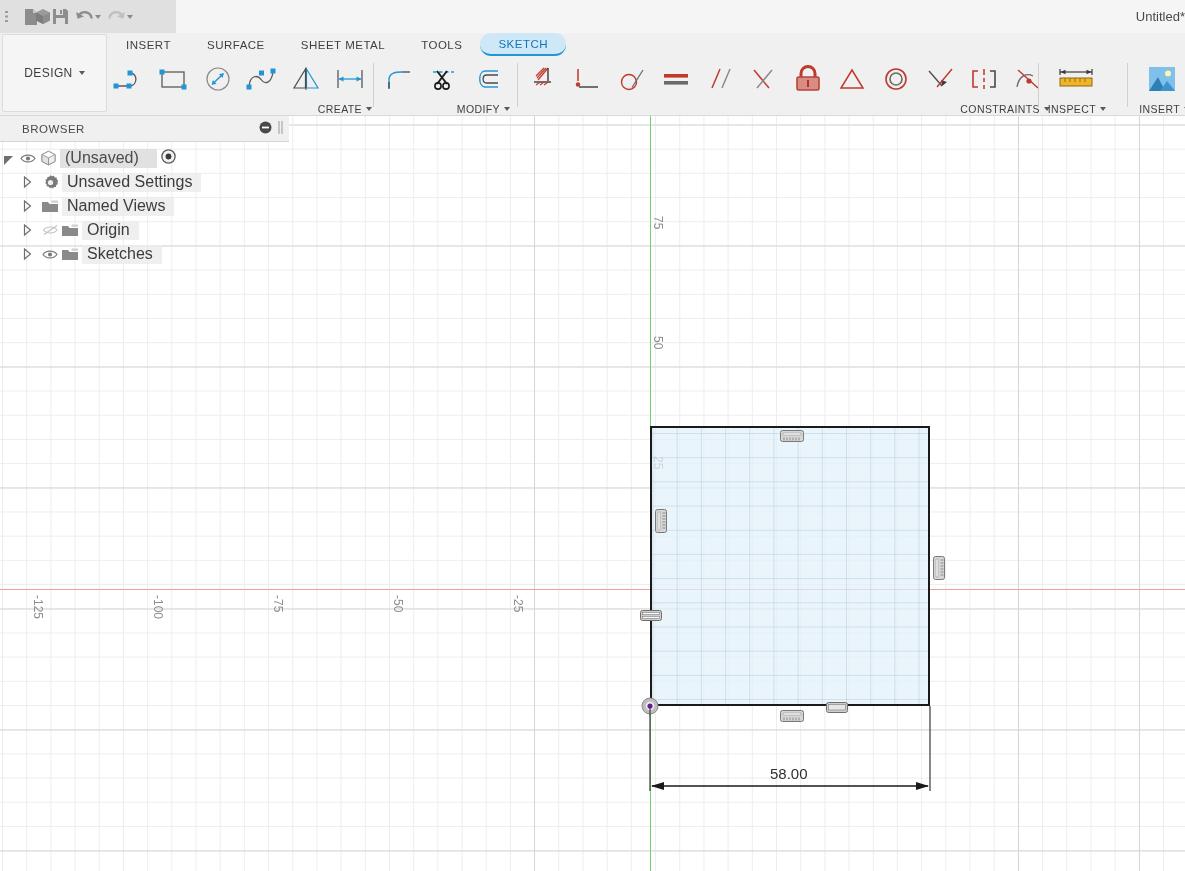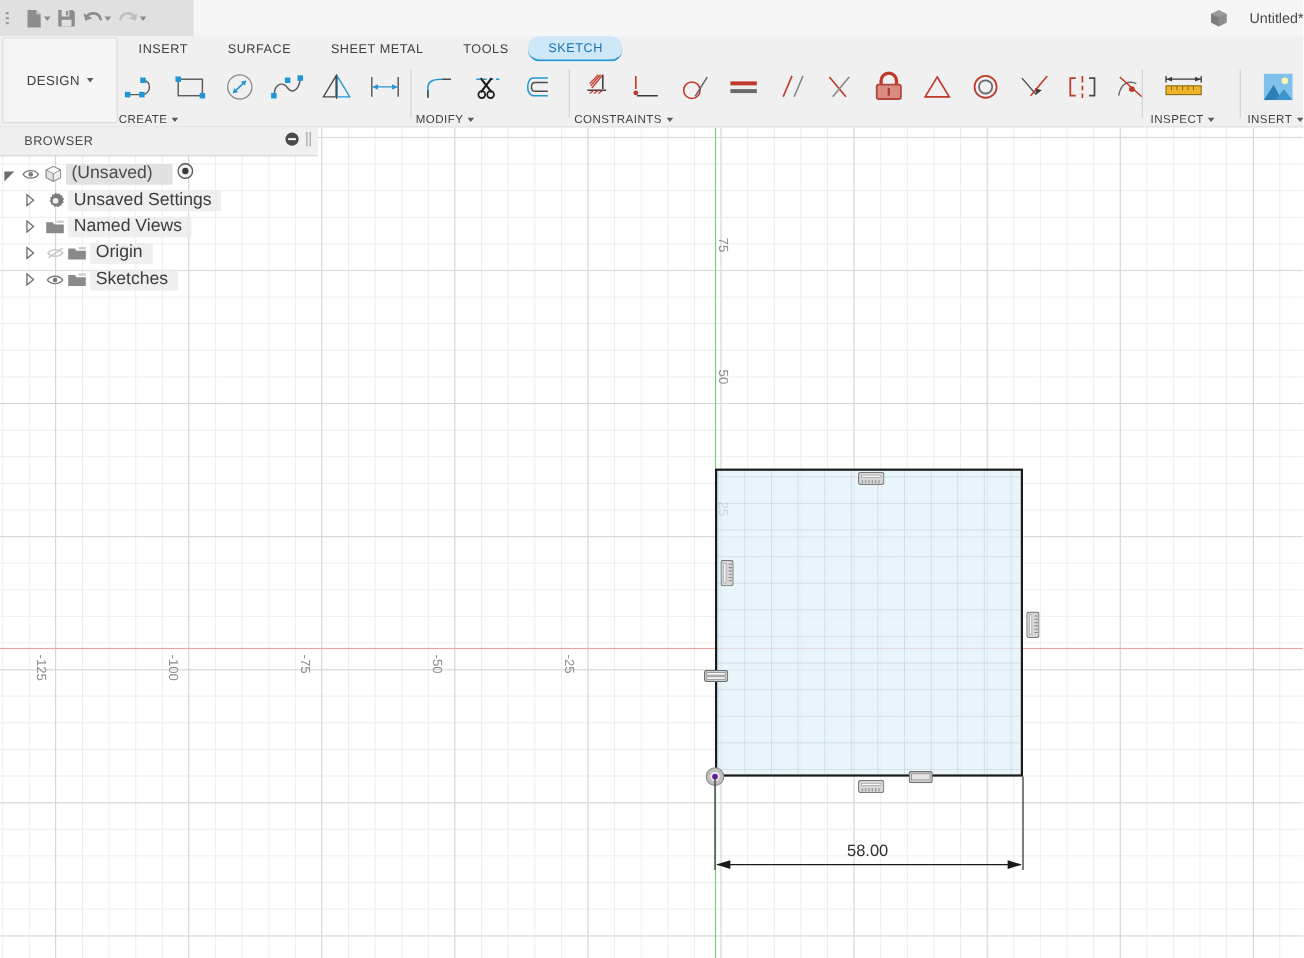--- a/index.html
+++ b/index.html
@@ -23,21 +23,21 @@
   }
   .qat-btn {
     display: flex; align-items: center; justify-content: center;
     height: 30px; padding: 0 3px; cursor: pointer;
   }
   .qat-btn svg { display: block; }
   .caret-sm { margin-left: 1px; }
 
   .doc-title {
     position: absolute; left: 0; top: 0; width: 1185px; height: 33px;
-    display: flex; align-items: center; justify-content: flex-end;
+    display: flex; align-items: center; justify-content: space-between;
     gap: 19px;
     font-size: 13px; color: #4a4a4a;
     pointer-events: none;
     padding-left: 34px;
   }
   .doc-title span { pointer-events: auto; }
 
   
   .ribbon {
     position: absolute; left: 0; top: 33px; width: 1185px; height: 83px;
@@ -70,21 +70,21 @@
     color: #1473b8;
     border-bottom: 2px solid #2196d4;
     border-radius: 11px;
   }
 
   .tool-area {
     position: absolute; left: 108px; top: 24px; right: 0; height: 59px;
   }
   .group {
     position: absolute; top: 0; height: 59px;
-    display: flex; flex-direction: column; align-items: flex-start;
+    display: flex; flex-direction: column; align-items: flex-end;
   }
   .group-icons {
     display: flex; align-items: center; height: 44px; gap: 0px;
   }
   .tool {
     width: 44px; height: 44px;
     display: flex; align-items: center; justify-content: center;
     cursor: pointer;
   }
   .tool svg { display: block; }

